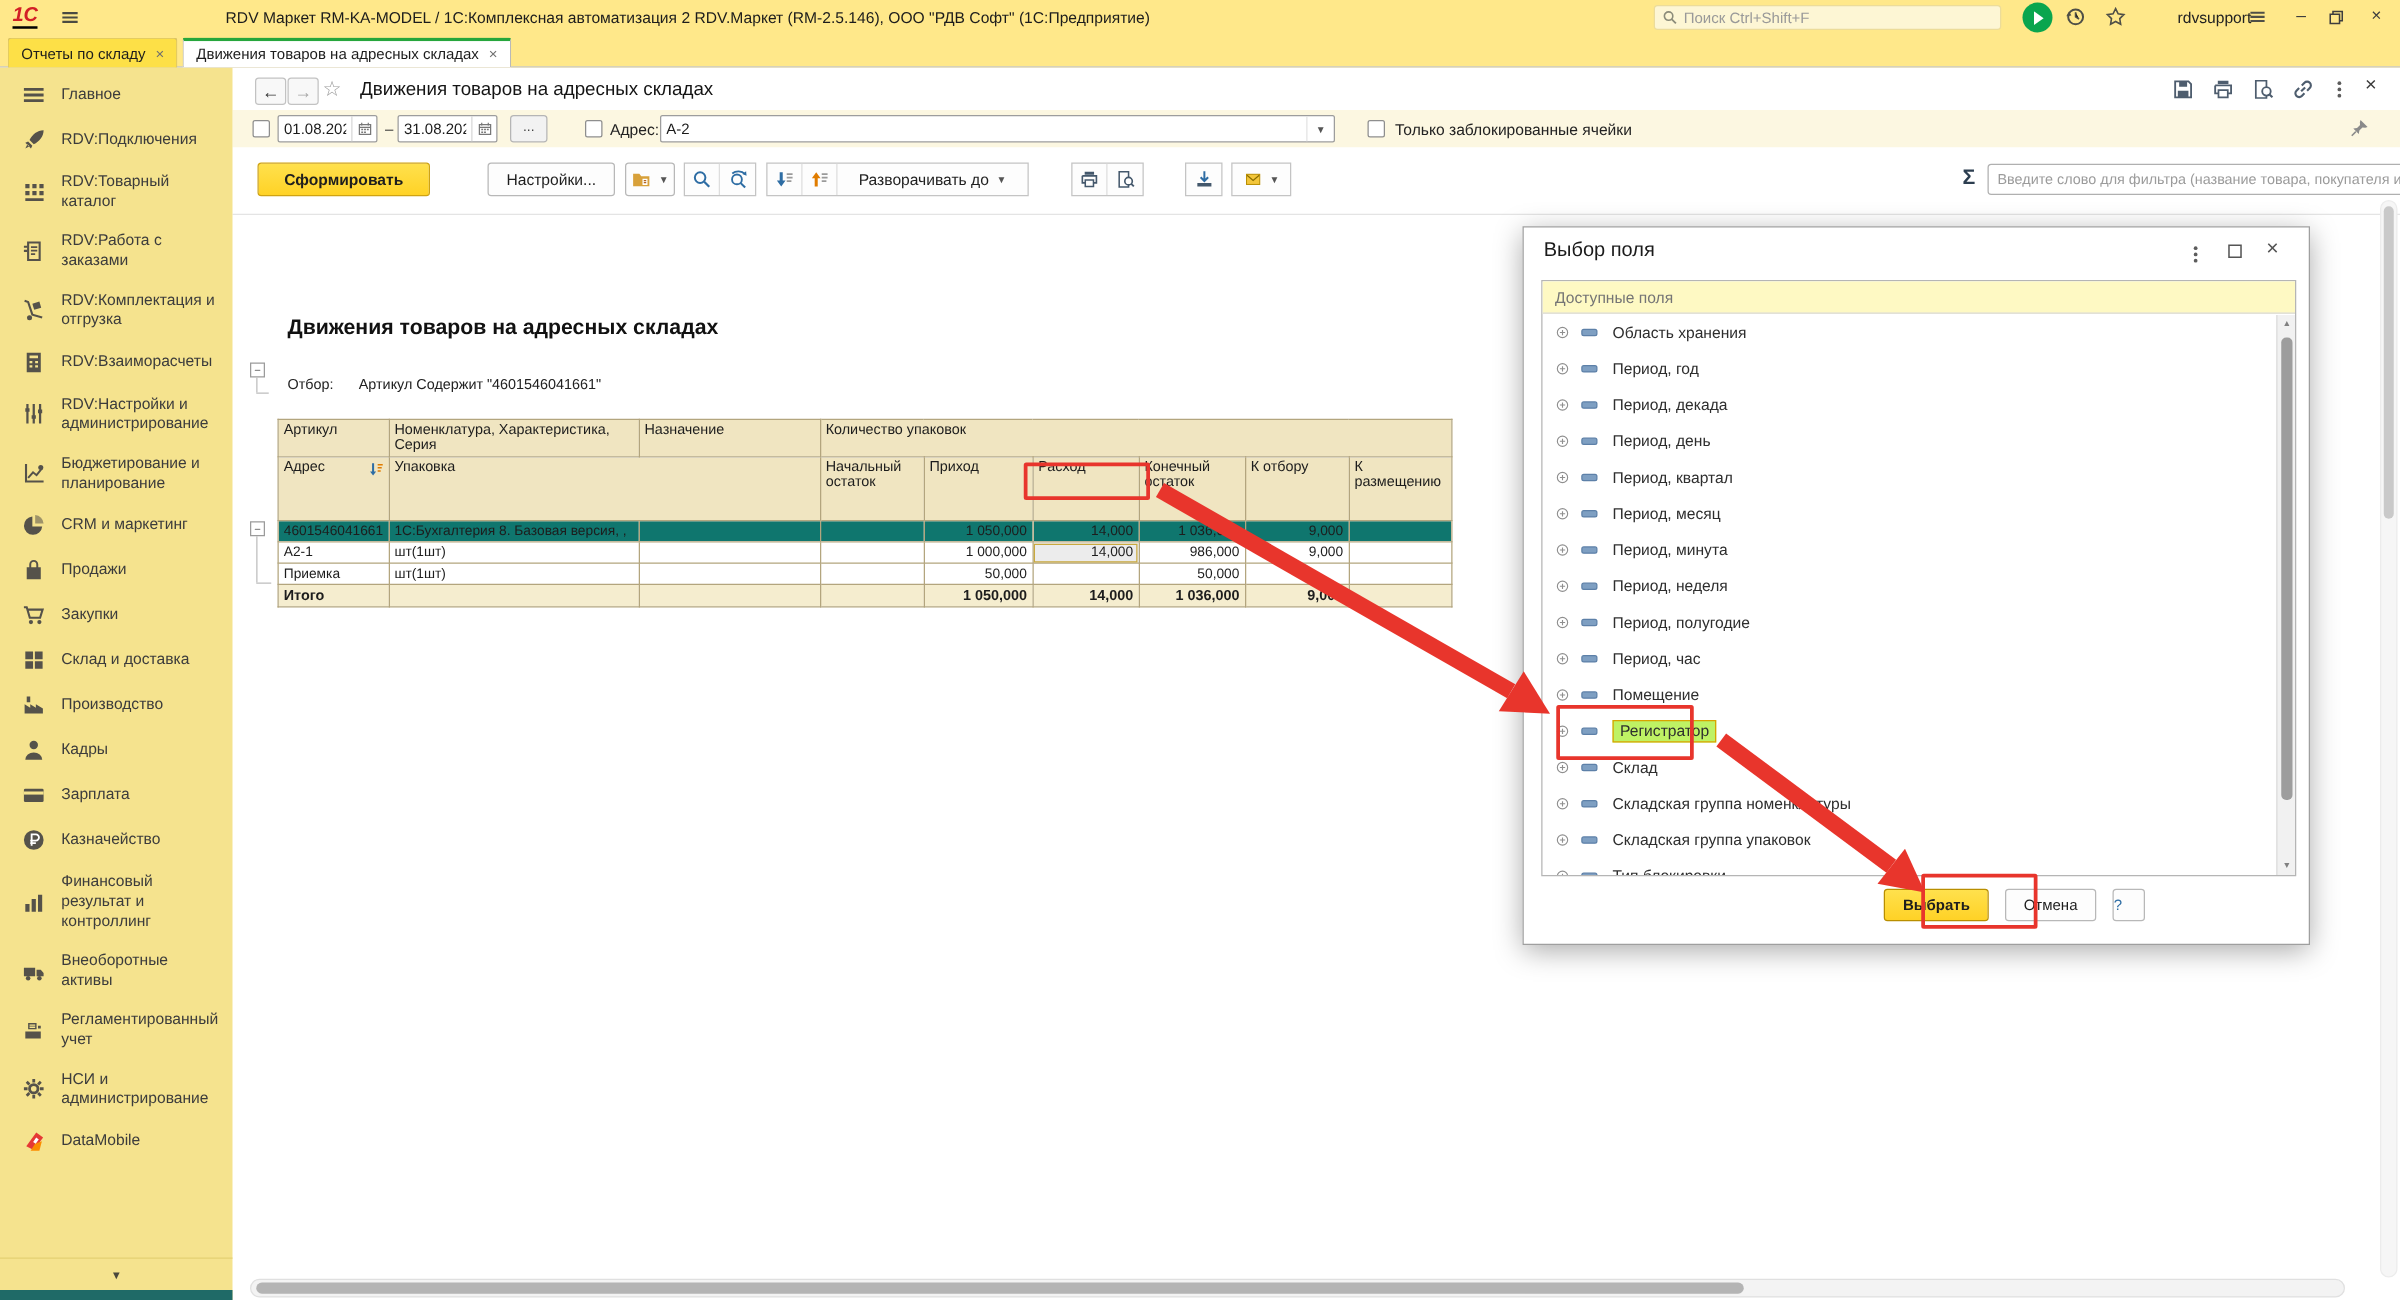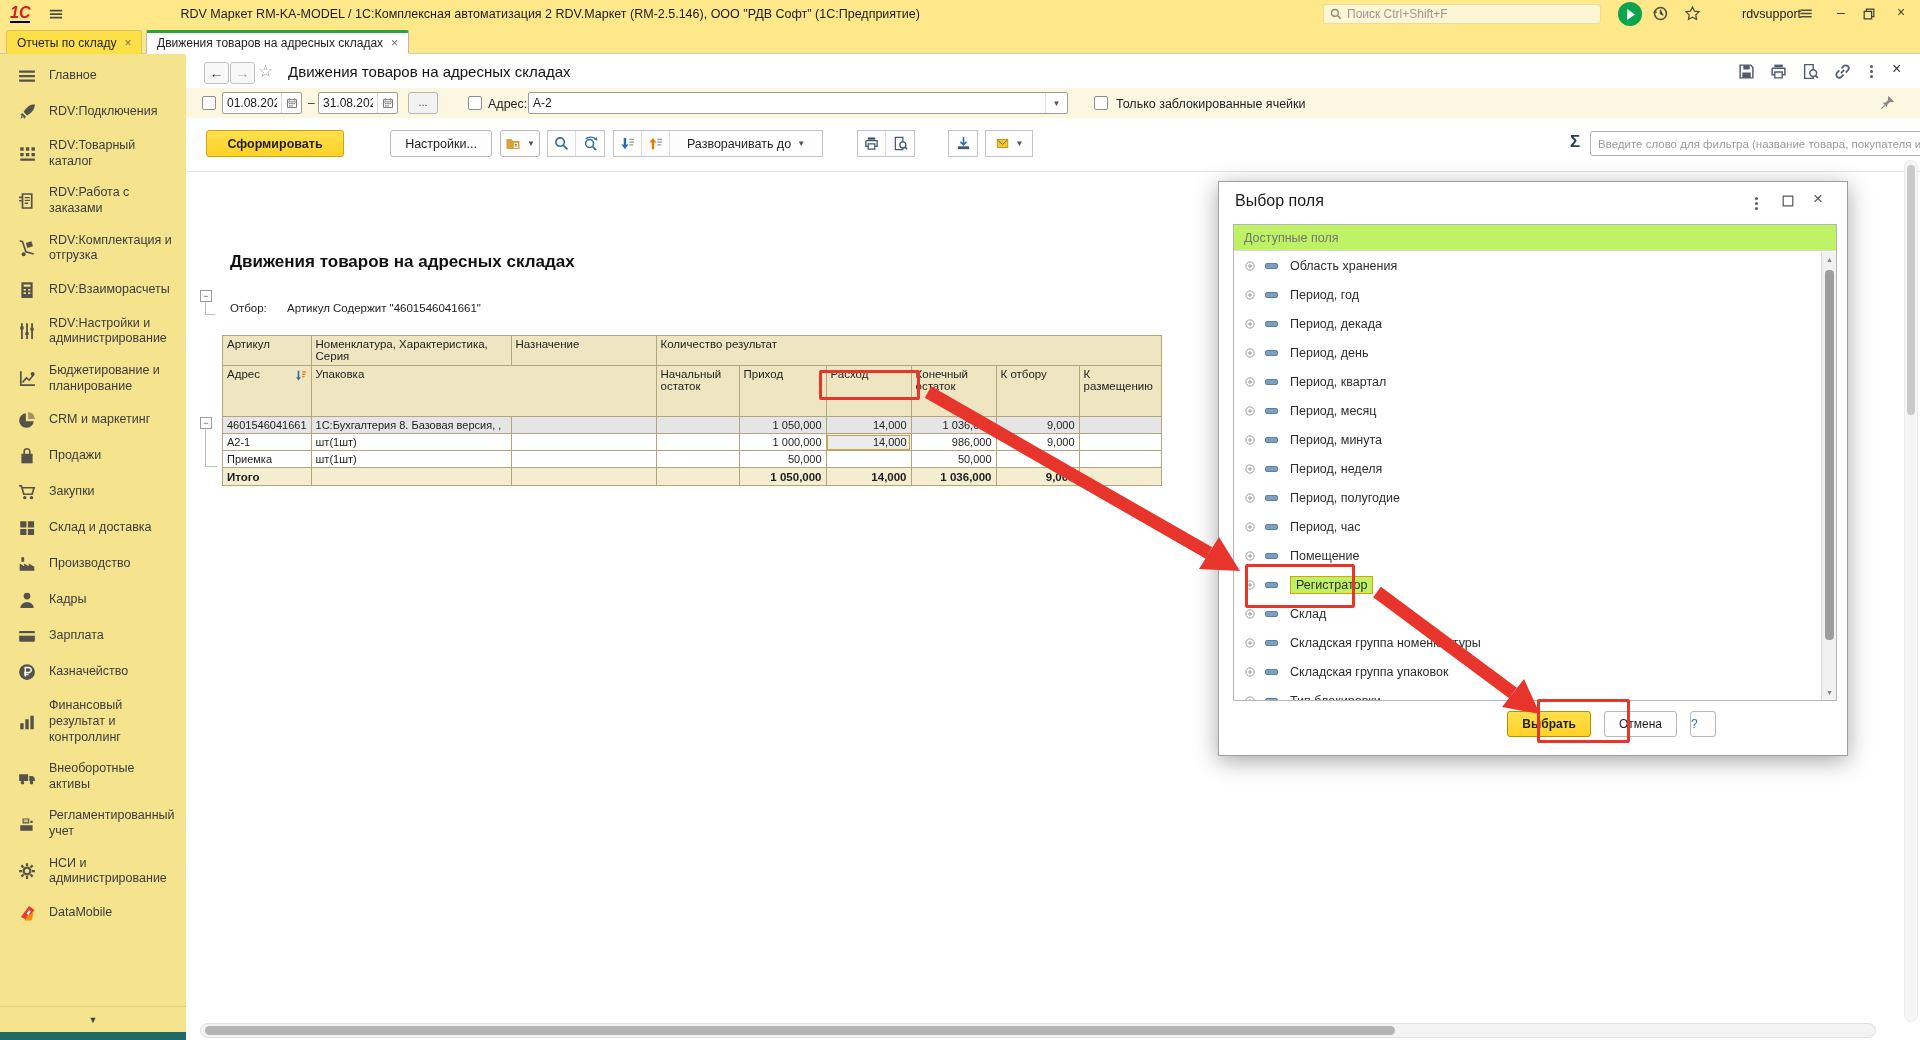--- a/index.html
+++ b/index.html
@@ -76,39 +76,39 @@
   .otbor-value{position:absolute;left:101px;top:130px;font-size:11.5px;color:#222}
   .grpbox{position:absolute;width:12px;height:12px;border:1px solid #9b9b9b;background:#fff;font-size:9px;line-height:10px;text-align:center;color:#555}
   .grpline{position:absolute;background:#bdbdbd}
 
   table.rep{position:absolute;left:36px;top:163px;border-collapse:collapse;table-layout:fixed;font-size:11px;color:#1d1d1d}
   table.rep th,table.rep td{border:1px solid #b3a57e;padding:2px 4px;overflow:hidden;white-space:nowrap}
   table.rep th{background:#f0e5c1;font-weight:400;text-align:left;vertical-align:top;font-size:11.5px;white-space:normal}
   tr.hr1 th{height:30px}
   tr.hr2 th{height:51px}
   tr.dr td{height:14px}
-  tr.grp td{background:#e5e5e5}
+  tr.grp td{background:#0f766e}
   tr.total td{background:#f5edcf;font-weight:700;font-size:11.5px;height:18px}
   td.num{text-align:right}
   td.ind{padding-left:16px}
   td.sel{background:#ececec;outline:1px solid #c9a93e;outline-offset:-2px}
   .sorticon{float:right;margin-top:1px}
 
   
   .hscroll{position:absolute;left:14px;bottom:2px;width:1676px;height:15px;background:#f3f3f3;border:1px solid #e0e0e0;border-radius:8px}
   .hthumb{position:absolute;left:4px;top:2px;width:1190px;height:9px;background:#b4b4b4;border-radius:5px}
   .vscroll{position:absolute;right:2px;top:106px;width:14px;height:862px;background:#f6f6f6;border:1px solid #ececec;border-radius:7px}
   .vthumb{position:absolute;left:2px;top:4px;width:8px;height:250px;background:#c9c9c9;border-radius:4px}
 
   
   .dialog{position:absolute;left:1218px;top:181px;width:630px;height:575px;background:#fff;border:1px solid #9f9f9f;box-shadow:0 5px 22px rgba(0,0,0,.35);z-index:40}
   .dlg-title{position:absolute;left:16px;top:10px;font-size:16px;color:#1b1b1b}
   .dlg-ic{position:absolute;top:12px;color:#555}
   .dlg-list{position:absolute;left:14px;top:42px;right:10px;height:477px;border:1px solid #b5b5b5;overflow:hidden;background:#fff}
-  .dlg-list-hdr{height:26px;background:#bef264;border-bottom:1px solid #d9d9d9;font-size:12.5px;color:#757575;display:flex;align-items:center;padding-left:10px}
+  .dlg-list-hdr{height:26px;background:#fef9c3;border-bottom:1px solid #d9d9d9;font-size:12.5px;color:#757575;display:flex;align-items:center;padding-left:10px}
   .ditem{height:29px;display:flex;align-items:center;padding-left:10px;gap:9px;font-size:12.5px;color:#2e2e2e}
   .ditem .dash-ic{width:13px;height:6px;border-radius:2px;background:#7e9fc2;border:1px solid #5d80a8;margin-right:3px}
   .ditem .dlbl.hl{background:#bef264;border:1px solid #d8a400;padding:1px 5px}
   .dlg-scroll{position:absolute;top:27px;right:0;bottom:0;width:15px;background:#f1f1f1;border-left:1px solid #dcdcdc}
   .dlg-thumb{position:absolute;left:3px;top:18px;width:9px;height:370px;background:#9d9d9d;border-radius:4px}
   .dlg-sarr{position:absolute;left:3px;font-size:7px;color:#808080;width:9px;text-align:center}
   .dlg-foot{position:absolute;right:131px;bottom:18px;display:flex;gap:13px;align-items:center}
   .dbtn{height:26px;border:1px solid #b8b8b8;border-radius:3px;background:#fdfdfd;font-size:12px;display:flex;align-items:center;justify-content:flex-start;padding:0 14px;color:#1e1e1e}
   .dbtn.yellow{background:linear-gradient(#ffe14d,#ffd226);border-color:#b98e00;font-weight:600}
   .dbtn.q{width:26px;padding:0;color:#2e6da4}
@@ -618,21 +618,21 @@
           <col style="width:85px">
           <col style="width:85px">
           <col style="width:83px">
           <col style="width: 82px">
         </colgroup>
       <tbody>
           <tr class="hr1">
         <th>Артикул</th>
         <th>Номенклатура, Характеристика, Серия</th>
         <th>Назначение</th>
-        <th colspan="6">Количество результат</th>
+        <th colspan="6">Количество упаковок</th>
       </tr>
       <tr class="hr2">
         <th><span>Адрес</span><svg class="ic sorticon" width="13" height="13">
                 <use href="#i-sort"></use>
               </svg></th>
         <th colspan="2">Упаковка</th>
         <th>Начальный остаток</th>
         <th>Приход</th>
         <th>Расход</th>
         <th>Конечный остаток</th>

